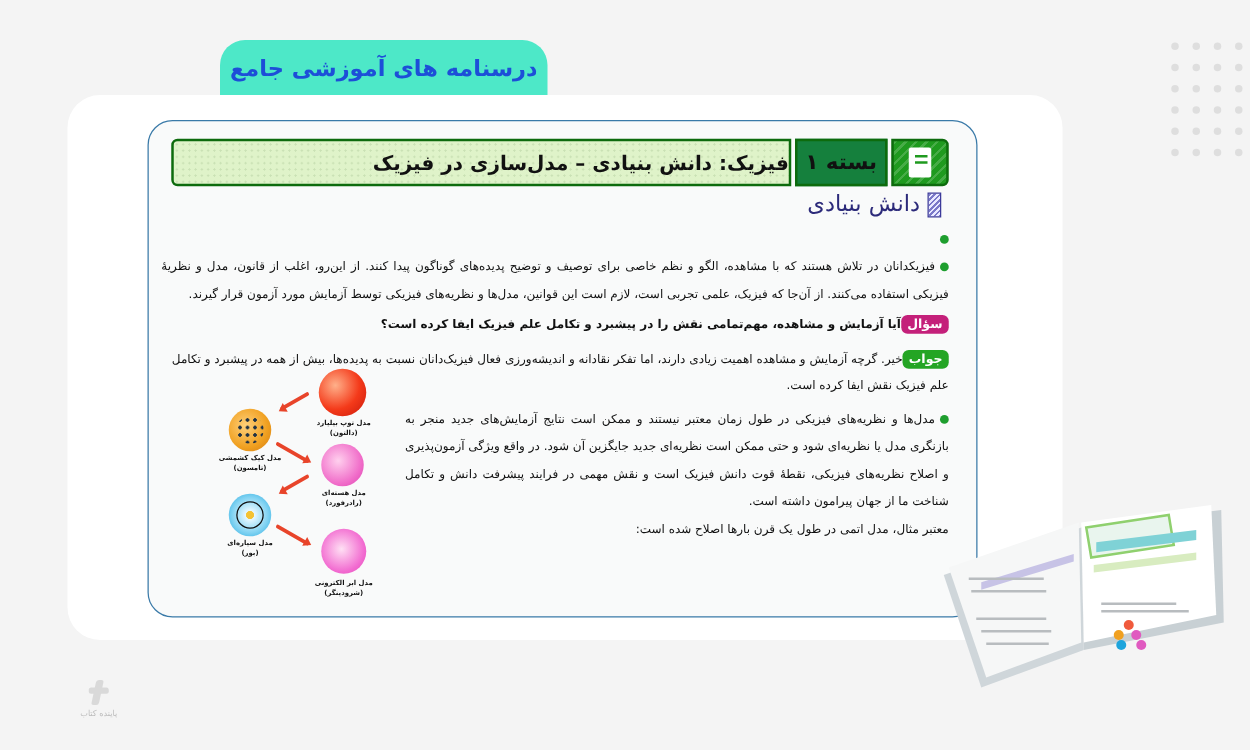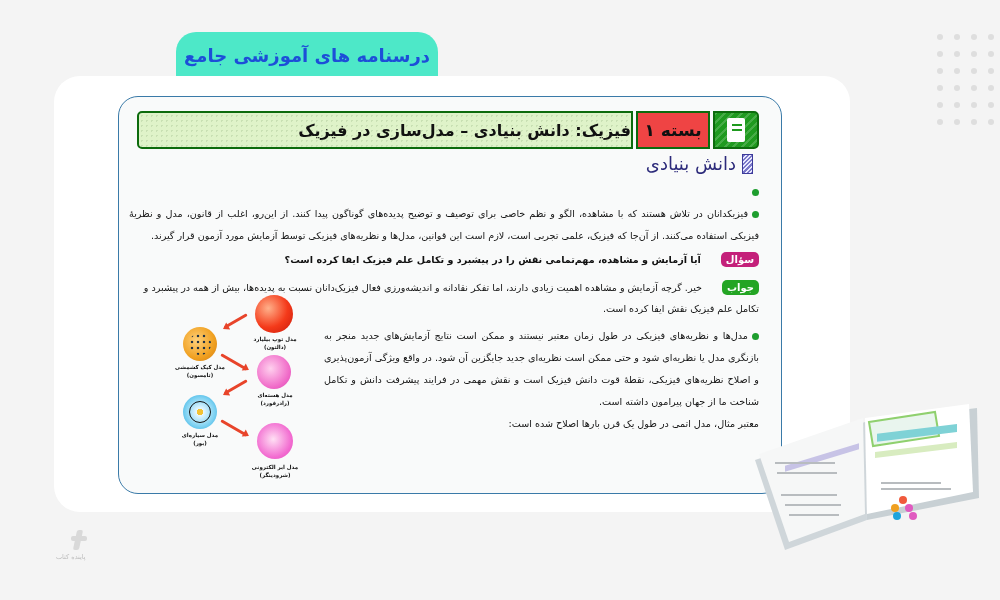--- a/index.html
+++ b/index.html
@@ -39,21 +39,21 @@
       width: 46px; height: 38px; background: #1f9a1f; border: 2px solid #0d6b0d;
       border-radius: 0 5px 5px 0; display: flex; align-items: center; justify-content: center;
       background-image: repeating-linear-gradient(135deg, rgba(255,255,255,0.18) 0 2px, transparent 2px 6px);
     }
     .notebook {
       width: 18px; height: 24px; background: #fff; border-radius: 2px; position: relative;
     }
     .notebook::before { content: ""; position: absolute; left: 5px; right: 3px; top: 6px; height: 2px; background: #1f9a1f; }
     .notebook::after { content: ""; position: absolute; left: 5px; right: 3px; top: 11px; height: 2px; background: #1f9a1f; }
     .header-label-box {
-      width: 74px; height: 38px; background: #ef4444; border: 2px solid #0d6b0d;
+      width: 74px; height: 38px; background: #15803d; border: 2px solid #0d6b0d;
       display: flex; align-items: center; justify-content: center;
       font-weight: bold; font-size: 17px; color: #111;
     }
     .header-title-box {
       flex: 1; height: 38px; background: #dff3c9; border: 2px solid #0d6b0d; border-radius: 5px 0 0 5px;
       display: flex; align-items: center; padding-right: 0;
       font-weight: bold; font-size: 16px; color: #111;
       background-image: radial-gradient(rgba(160,190,140,0.35) 1px, transparent 1px);
       background-size: 5px 5px;
     }
@@ -71,41 +71,41 @@
       font-size: 9.6px; line-height: 22px; color: #111; text-align: justify;
     }
     .bullet { display: inline-block; width: 7px; height: 7px; border-radius: 50%; background: #1e9e2e; margin-left: 4px; vertical-align: middle; }
     .p1 { top: 84px; }
     .p2 { top: 106px; }
     .qa { position: absolute; right: 22px; width: 630px; font-size: 9.6px; color: #111; font-weight: bold; }
     .q { top: 154px; line-height: 18px; }
     .a { top: 180px; line-height: 21px; font-weight: normal; }
     .badge {
       display: inline-block; color: #fff; font-weight: bold; font-size: 10px;
-      padding: 0 5px; border-radius: 5px; line-height: 15px; margin-left: 20px;
+      padding: 0 5px; border-radius: 5px; line-height: 15px; margin-left: 0;
     }
     .badge-q { background: #c4207a; }
     .badge-a { background: #24a524; }
     .p3 { top: 228px; width: 435px; line-height: 22px; }
 
     .atom-area { position: absolute; left: 48px; top: 198px; width: 130px; height: 190px; }
     .atom { position: absolute; border-radius: 50%; }
     .atom-dalton { left: 88px; top: 0; width: 38px; height: 38px; background: radial-gradient(circle at 35% 35%, #ffb08a, #f43a1a 55%, #c8180a); }
     .atom-thomson { left: 16px; top: 32px; width: 34px; height: 34px; background: radial-gradient(circle at 40% 40%, #ffd07a, #f0a020 60%, #d27a10); }
     .atom-thomson::after { content: ""; position: absolute; inset: 6px; background: radial-gradient(#234 1.4px, transparent 1.6px); background-size: 6px 6px; border-radius: 50%; }
     .atom-rutherford { left: 90px; top: 60px; width: 34px; height: 34px; background: radial-gradient(circle at 40% 40%, #ffd0ee, #f06ac8 65%, #d843b0); }
     .atom-bohr { left: 16px; top: 100px; width: 34px; height: 34px; background: radial-gradient(#f4c233 3px, #e6f7ff 3.5px, #7fd2f2 60%, #1ea4dc); }
     .atom-bohr::after { content: ""; position: absolute; inset: 6px; border: 1.5px solid #111; border-radius: 50%; }
     .atom-schrodinger { left: 90px; top: 128px; width: 36px; height: 36px; background: radial-gradient(circle at 45% 45%, #ffe0f4, #f26ad0 65%, #e04cb8); }
     .atom-label { position: absolute; font-size: 5.5px; font-weight: bold; text-align: center; width: 60px; line-height: 8px; color: #111; }
     .arrow { position: absolute; height: 3px; background: #e8442a; border-radius: 2px; transform-origin: left center; }
     .arrow::after { content: ""; position: absolute; right: -2px; top: -3px; border-left: 6px solid #e8442a; border-top: 4.5px solid transparent; border-bottom: 4.5px solid transparent; }
 
     .book-image { position: absolute; left: 745px; top: 402px; width: 240px; height: 150px; }
-    .brand-logo { position: absolute; left: 56px; top: 530px; width: 46px; text-align: left; }
+    .brand-logo { position: absolute; left: 56px; top: 544px; width: 46px; text-align: center; }
     .brand-logo .mark { width: 16px; height: 20px; margin: 0 auto; position: relative; }
     .brand-logo .mark::before { content: ""; position: absolute; left: 4px; top: 0; width: 6px; height: 20px; background: #d9d9d9; border-radius: 2px; transform: skewX(-12deg); }
     .brand-logo .mark::after { content: ""; position: absolute; left: 0; top: 6px; width: 16px; height: 5px; background: #d9d9d9; border-radius: 2px; }
     .brand-logo .name { font-size: 6.5px; color: #bdbdbd; margin-top: 3px; display: block; }
   </style>
 </head>
 <body>
 
 <div class="dot-grid">
   <span></span>

